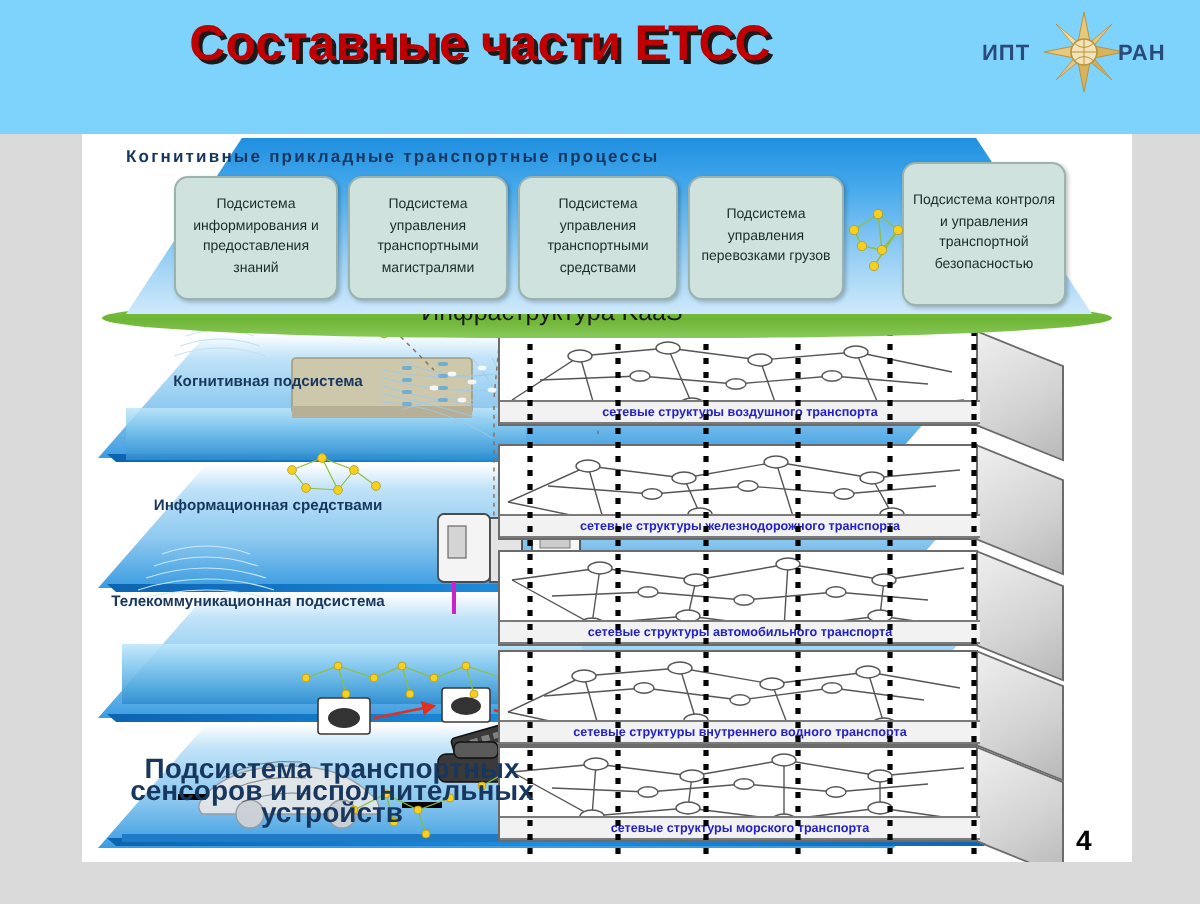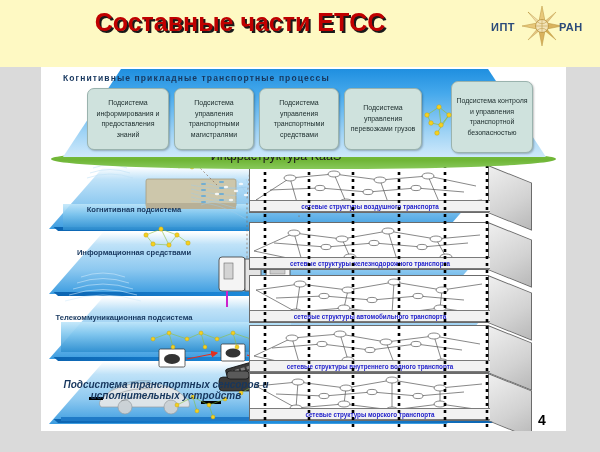--- a/index.html
+++ b/index.html
@@ -14,21 +14,21 @@
     height: 452px;
     background: #dadada;
     overflow: hidden;
   }
 
   
   #title-area {
     position: absolute;
     left: 0; top: 0;
     width: 600px; height: 67px;
-    background: #fef9c3;
+    background: #7dd3fc;
   }
   #slide-title {
     position: absolute;
     left: 0; top: 8px;
     width: 480px;
     text-align: center;
     font-size: 25px;
     font-weight: bold;
     color: #c00000;
     letter-spacing: 0px;
@@ -159,24 +159,24 @@
 
   .slab-label {
     position: absolute;
     font-size: 7.6px;
     font-weight: bold;
     color: #17375e;
     text-align: center;
     line-height: 11px;
     width: 150px;
   }
-  #label-cog    { left: 18px; top: 118px; margin-top: 19px; }
+  #label-cog    { left: 18px; top: 118px; }
   #label-info   { left: 18px; top: 180px; }
-  #label-telec  { left: 8px;  top: 245px; }
-  #label-sens   { left: 10px; top: 312px; width: 230px; font-size: 10px; color:#17375e;font-style:italic;}
+  #label-telec  { left: 8px;  top: 228px; }
+  #label-sens   { left: 10px; top: 312px; width: 230px; font-size: 14px; color:#17375e;}
 
   
   .water {
     position: absolute;
     background: linear-gradient(180deg,#bfe6fa 0%, #7fc6ee 40%, #2f8fd0 100%);
   }
   #water-1 { left: 22px; top: 137px; width: 200px; height: 26px; opacity:.85; }
   #water-2 { left: 20px; top: 255px; width: 230px; height: 30px; opacity:.9; }
 
   

